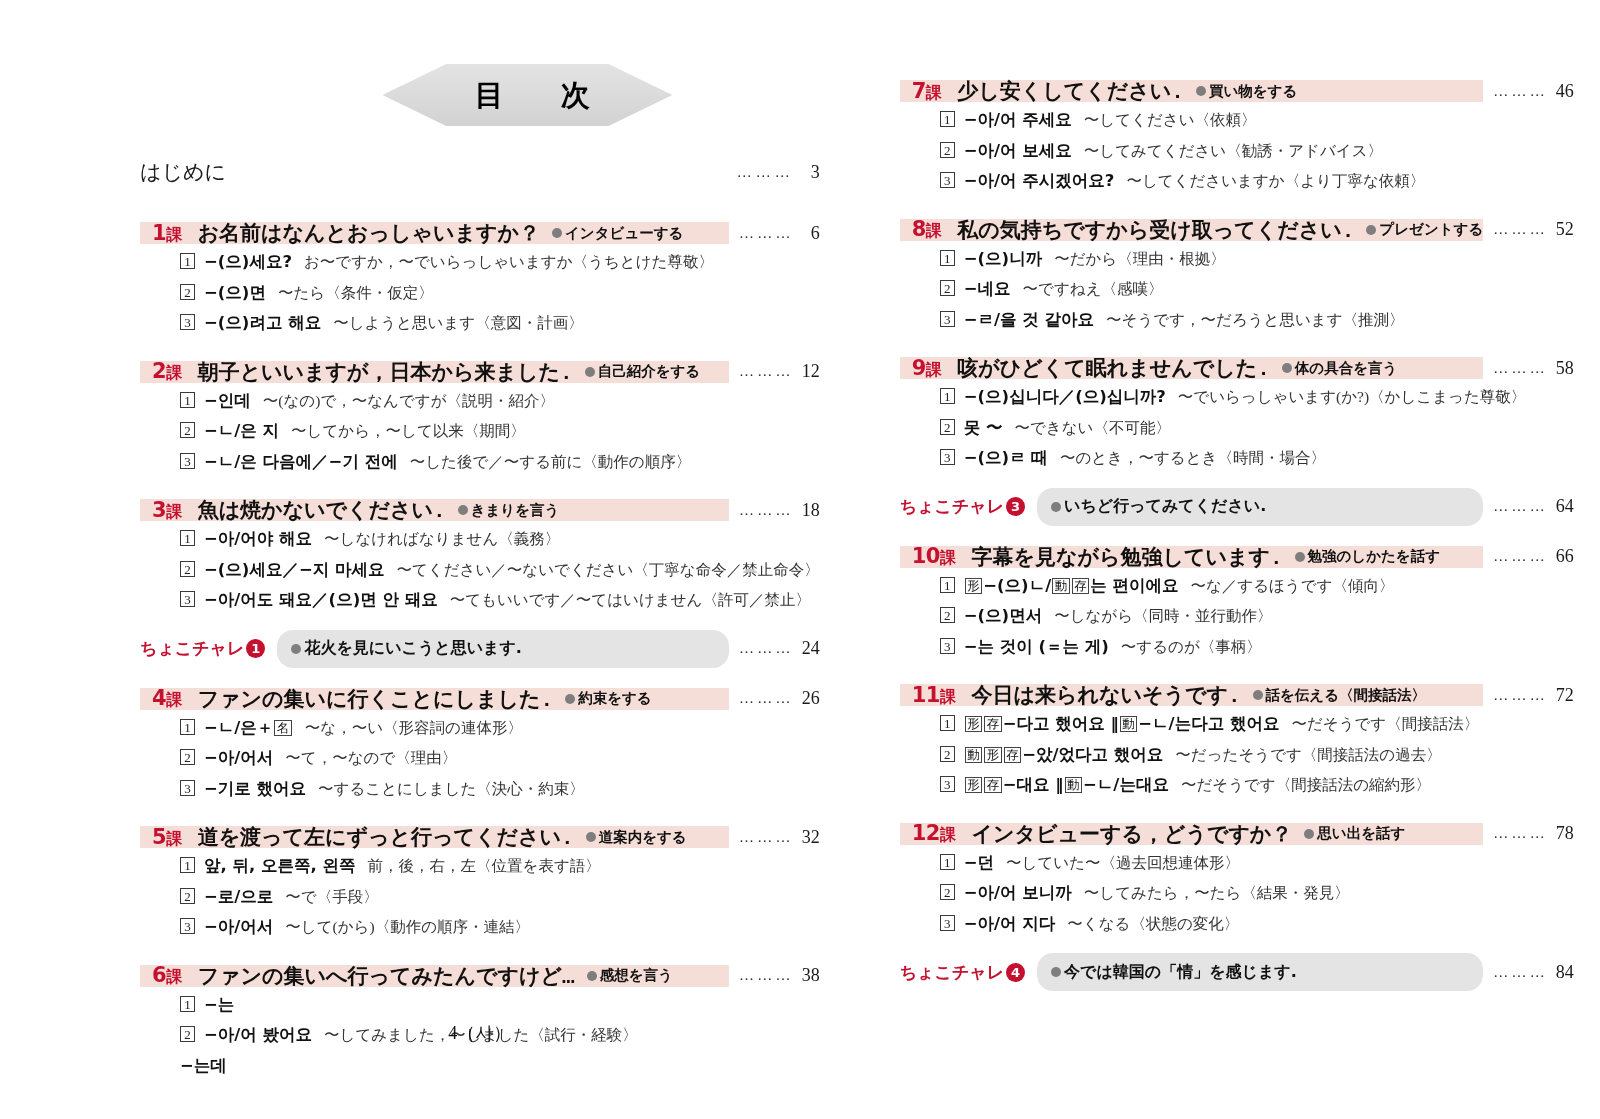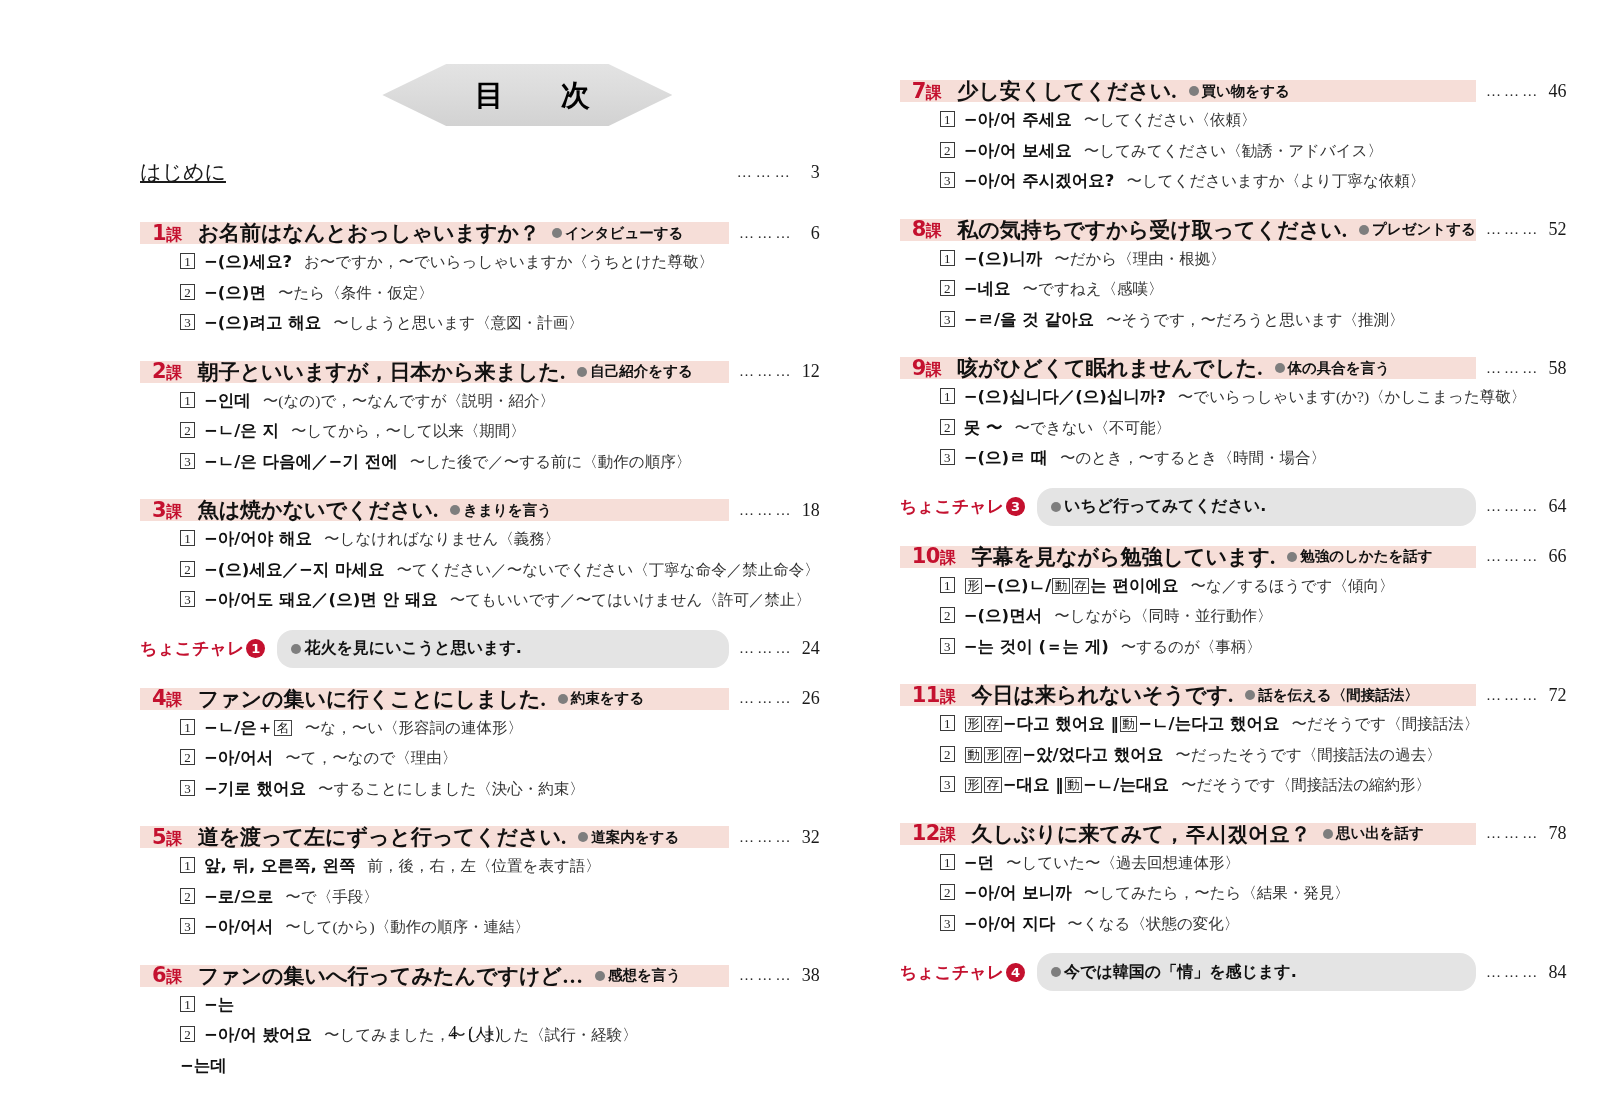--- a/index.html
+++ b/index.html
@@ -99,21 +99,20 @@
   
   .preface {
     margin-top: 26px;
     margin-bottom: 36px;
   }
   .preface .label {
     font-family: "DejaVu Sans", "Liberation Sans", sans-serif;
     font-size: 21px;
     color: #1a1a1a;
     white-space: nowrap;
-    text-decoration: underline;
   }
   .preface .leader { letter-spacing: 4px; }
 
   
   .lesson {
     margin-bottom: 6px;
   }
   .bar {
     background: #f6ded8;
     height: 22px;
@@ -128,21 +127,21 @@
     font-weight: bold;
     font-size: 21px;
     color: #c4112f;
     white-space: nowrap;
     letter-spacing: -0.5px;
   }
   .bar .num .ka {
     font-size: 16px;
   }
   .bar .title {
-    font-family: Liberation Serif, serif;
+    font-family: Liberation Mono, monospace;
     font-weight: bold;
     font-size: 21px;
     color: #111;
     margin-left: 16px;
     white-space: nowrap;
   }
   .bar .func {
     font-family: "DejaVu Sans", "Liberation Sans", sans-serif;
     font-weight: bold;
     font-size: 14.5px;
@@ -716,21 +715,21 @@
               </span>
               <span class="pt-mean">〜だそうです〈間接話法の縮約形〉</span>
             </div>
           </div>
         </div>
         <div class="spacer-8"></div>
         <div class="lesson">
           <div class="toc-row">
             <div class="bar">
               <span class="num">12<span class="ka">課</span></span>
-              <span class="title">久しぶりに来てみて，주시겠어요？</span>
+              <span class="title">インタビューする，どうですか？</span>
               <span class="func">
                 <span class="bullet-dot"></span>
                 <span>思い出を話す</span>
               </span>
             </div>
             <span class="leader">………</span>
             <span class="pagenum">78</span>
           </div>
           <div class="points">
             <div class="point">

